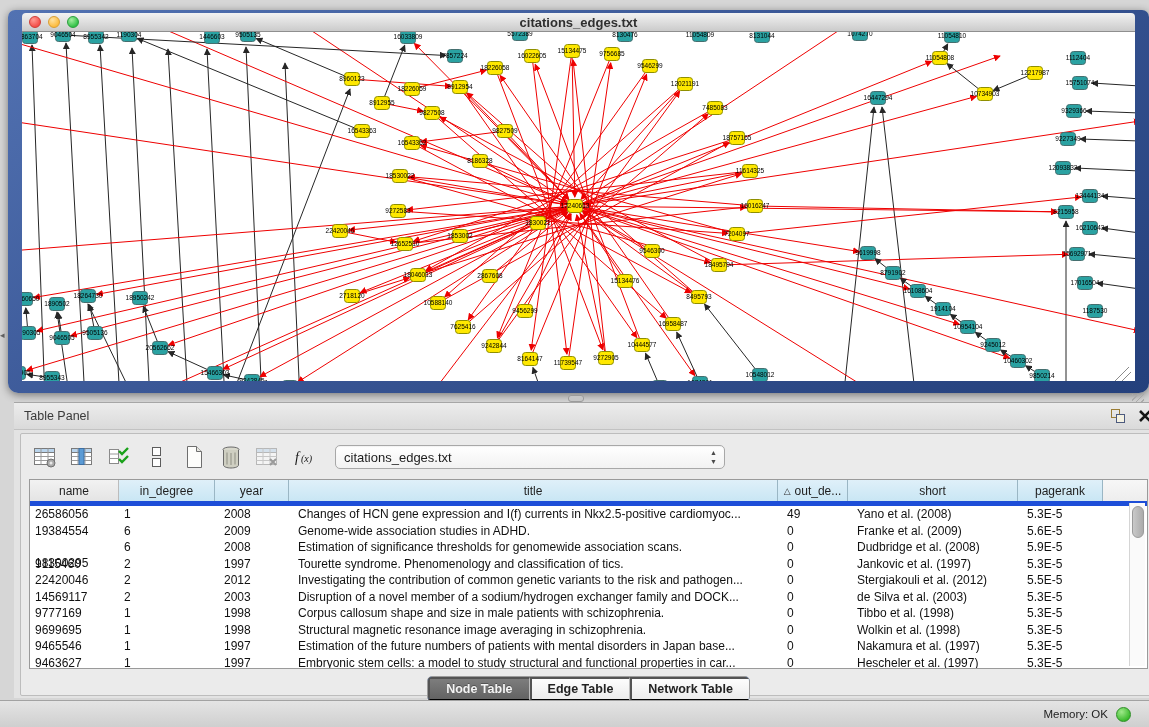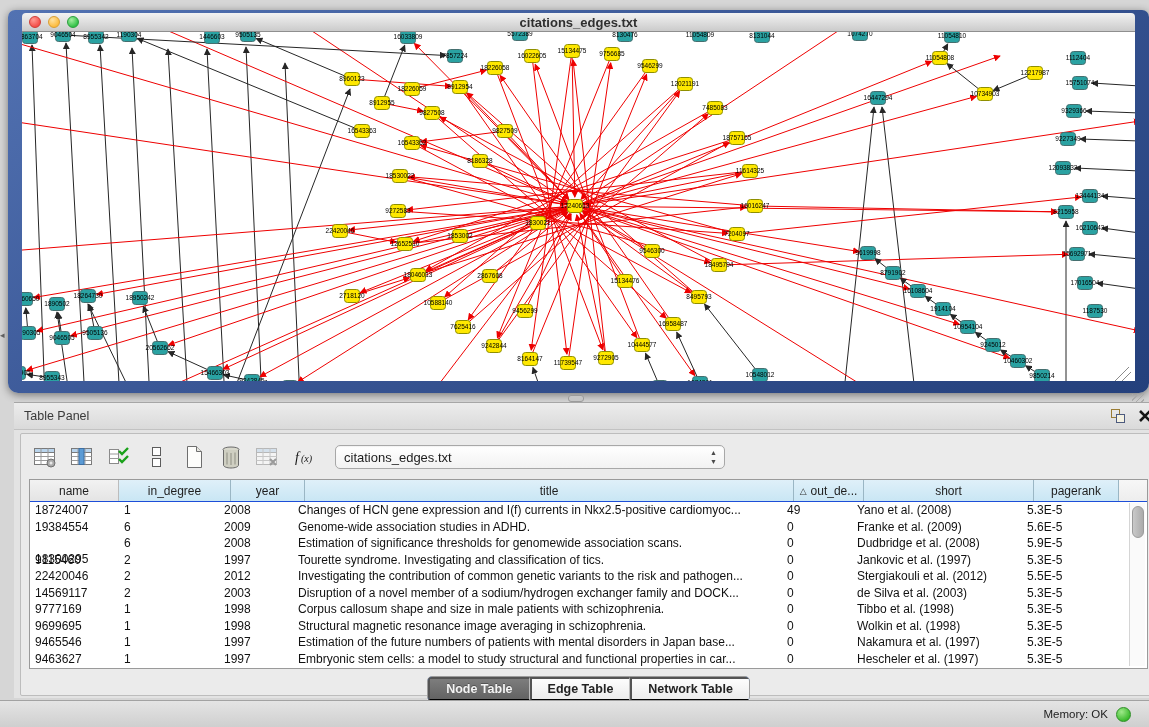--- a/index.html
+++ b/index.html
@@ -42,21 +42,21 @@
   .toolbar{display:flex;align-items:center;gap:7px;padding:9px 10px 8px 10px;}
   .tbtn{width:30px;height:28px;border:none;background:transparent;padding:1px;display:flex;align-items:center;justify-content:center;}
   .combo{margin-left:8px;width:390px;height:24px;box-sizing:border-box;background:linear-gradient(#ffffff,#f2f2f2);
     border:1px solid #a8a8a8;border-radius:5px;display:flex;align-items:center;padding:0 8px;position:relative;
     box-shadow:inset 0 1px 1px rgba(0,0,0,.05);}
   .combo-text{font-size:13px;color:#1c1c1c;}
   .combo-stepper{position:absolute;right:7px;top:2px;display:flex;flex-direction:column;line-height:9px;font-size:7px;color:#4a4a4a;}
 
   
   .tbl-wrap{margin:0 8px;border:1px solid #9a9a9a;background:#fff;height:188px;overflow:hidden;position:relative;}
-  .th-row{display:flex;height:21px;border-bottom:1px solid #1d4ed8;}
+  .th-row{display:flex;height:21px;border-bottom:5px solid #1d4ed8;}
   .th{box-sizing:border-box;font-size:12px;color:#1e1e1e;display:flex;align-items:center;justify-content:center;
     background:linear-gradient(#dff0f9,#c9e6f4);border-right:1px solid #9ab6c4;}
   .th.plain{background:linear-gradient(#f2f2f2,#e4e4e4);border-right:1px solid #bcbcbc;}
   .th .sort{font-size:9px;margin-right:4px;color:#333;}
   .th.fill{background:linear-gradient(#f7f7f7,#ededed);border-right:none;flex:1;}
   .tr{display:flex;height:16.5px;align-items:center;}
   .td{box-sizing:border-box;font-size:12px;color:#111;padding-left:5px;white-space:nowrap;overflow:hidden;}
   .vscroll{position:absolute;right:2px;top:23px;bottom:2px;width:15px;background:#fafafa;border-left:1px solid #d5d5d5;}
   .vthumb{position:absolute;left:2px;top:3px;width:10px;height:30px;background:linear-gradient(90deg,#c9c9c9,#ababab);border:1px solid #9a9a9a;border-radius:6px;}
 
@@ -715,21 +715,21 @@
               <span>▲</span>
               <span>▼</span>
             </span>
         </div>
       </div>
       <div class="tbl-wrap">
         <div class="th-row" id="thead">
             <div class="th plain" style="width: 89px;">
               <span>name</span>
             </div>
-            <div class="th" style="width: 112px;">
+            <div class="th" style="width: 96px;">
               <span>in_degree</span>
             </div>
             <div class="th" style="width: 74px;">
               <span>year</span>
             </div>
             <div class="th" style="width: 489px;">
               <span>title</span>
             </div>
             <div class="th" style="width: 70px;">
               <span class="sort">△</span>
@@ -738,21 +738,21 @@
             <div class="th" style="width: 170px;">
               <span>short</span>
             </div>
             <div class="th" style="width: 85px;">
               <span>pagerank</span>
             </div>
             <div class="th fill"></div>
           </div>
         <div id="tbody">
             <div class="tr">
-              <div class="td" style="width: 89px;">18724007</div>
+              <div class="td" style="width: 89px;">26586056</div>
               <div class="td" style="width: 100px;">1</div>
               <div class="td" style="width: 74px;">2008</div>
               <div class="td" style="width: 489px;">Changes of HCN gene expression and I(f) currents in Nkx2.5-positive cardiomyoc...</div>
               <div class="td" style="width: 70px;">49</div>
               <div class="td" style="width: 170px;">Yano et al. (2008)</div>
               <div class="td" style="width: 85px;">5.3E-5</div>
             </div>
             <div class="tr">
               <div class="td" style="width: 89px;">19384554</div>
               <div class="td" style="width: 100px;">6</div>
@@ -768,21 +768,21 @@
               <div class="td" style="width: 74px;">2008</div>
               <div class="td" style="width: 489px;">Estimation of significance thresholds for genomewide association scans.</div>
               <div class="td" style="width: 70px;">0</div>
               <div class="td" style="width: 170px;">Dudbridge et al. (2008)</div>
               <div class="td" style="width: 85px;">5.9E-5</div>
             </div>
             <div class="tr">
               <div class="td" style="width: 89px;">9115460</div>
               <div class="td" style="width: 100px;">2</div>
               <div class="td" style="width: 74px;">1997</div>
-              <div class="td" style="width: 489px;">Tourette syndrome. Investigating and classification of tics.</div>
+              <div class="td" style="width: 489px;">Tourette syndrome. Phenomenology and classification of tics.</div>
               <div class="td" style="width: 70px;">0</div>
               <div class="td" style="width: 170px;">Jankovic et al. (1997)</div>
               <div class="td" style="width: 85px;">5.3E-5</div>
             </div>
             <div class="tr">
               <div class="td" style="width: 89px;">22420046</div>
               <div class="td" style="width: 100px;">2</div>
               <div class="td" style="width: 74px;">2012</div>
               <div class="td" style="width: 489px;">Investigating the contribution of common genetic variants to the risk and pathogen...</div>
               <div class="td" style="width: 70px;">0</div>

